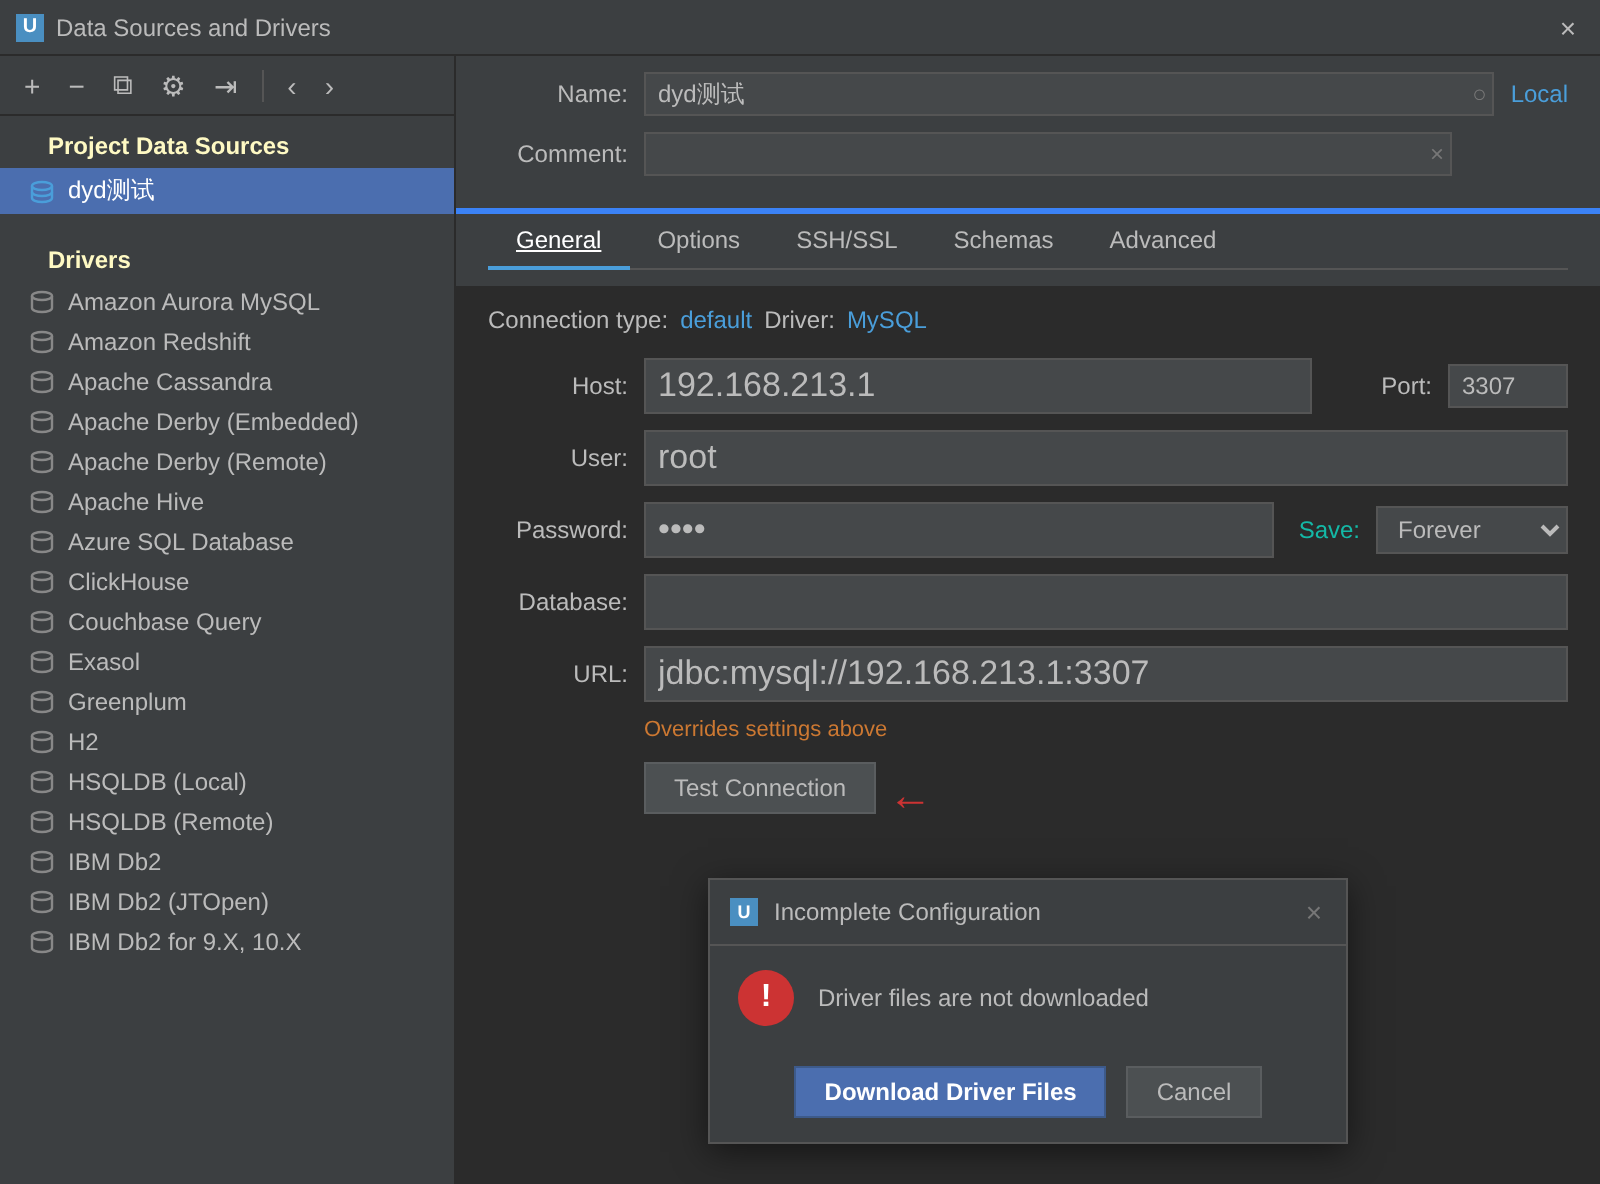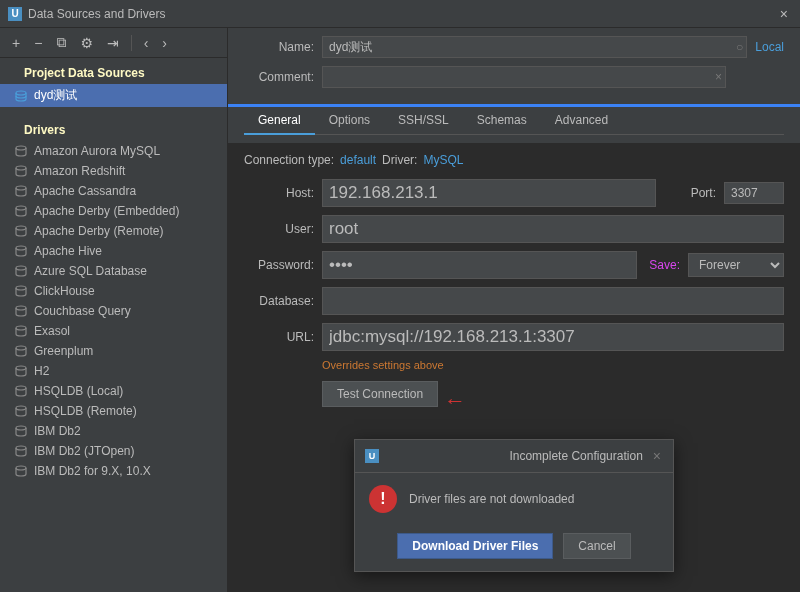--- a/index.html
+++ b/index.html
@@ -203,20 +203,21 @@
       padding: 6px 14px;
       cursor: pointer;
       font-size: 12px;
       color: #bbbbbb;
       border-bottom: 2px solid transparent;
       margin-bottom: -1px;
     }
     .tab.active {
       color: white;
       border-bottom: 2px solid #4a9eda;
+      text-decoration: underline;
     }
 
     
     .conn-type-row {
       display: flex;
       align-items: center;
       gap: 6px;
       margin-bottom: 12px;
       font-size: 12px;
       color: #bbbbbb;
@@ -260,21 +261,21 @@
       background: #45484a;
       border: 1px solid #555;
       color: #bbbbbb;
       padding: 3px 6px;
       font-size: 12px;
       outline: none;
       width: 60px;
     }
 
     .save-label {
-      color: #d946ef;
+      color: #14b8a6;
       font-size: 12px;
       min-width: 35px;
       text-align: right;
     }
     .save-select {
       background: #45484a;
       border: 1px solid #555;
       color: #bbbbbb;
       padding: 3px 6px;
       font-size: 12px;
@@ -347,21 +348,20 @@
       color: white;
       text-align: center;
       line-height: 14px;
       font-weight: bold;
       flex-shrink: 0;
     }
     .popup-title {
       font-size: 12px;
       color: #bbbbbb;
       flex: 1;
-      text-align: right;
     }
     .popup-close-btn {
       background: transparent;
       border: none;
       color: #777;
       cursor: pointer;
       font-size: 14px;
       padding: 0 2px;
     }
 

